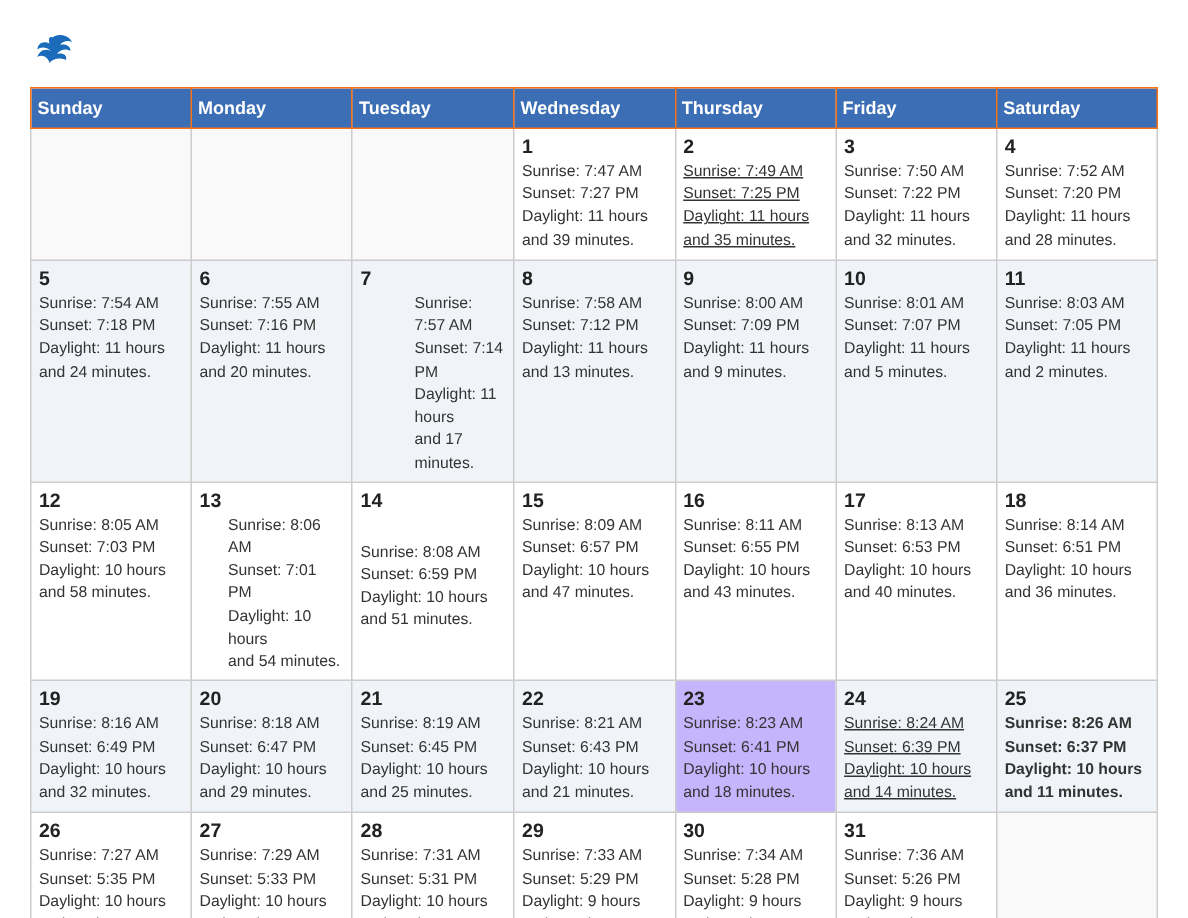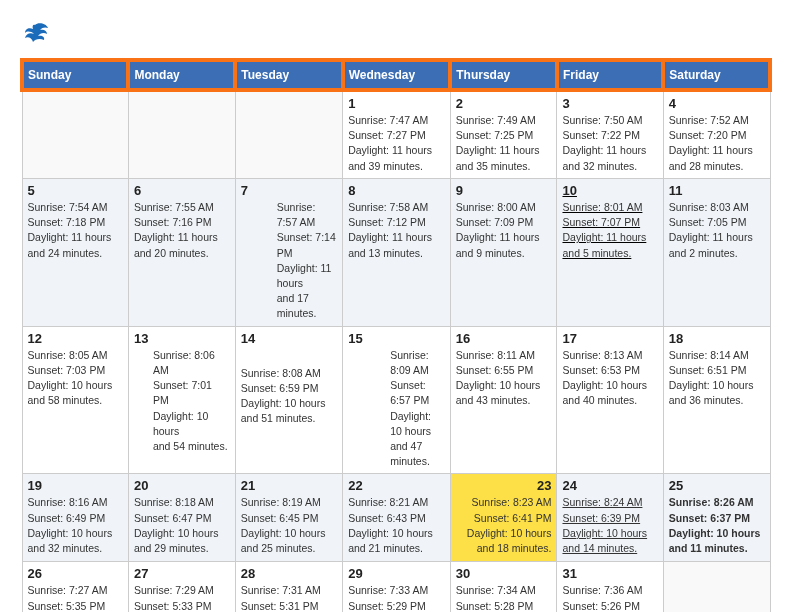--- a/index.html
+++ b/index.html
@@ -33,21 +33,21 @@
       border-collapse: collapse;
       font-size: 11px;
     }
     .calendar th {
       background-color: #3b6eb5;
       color: white;
       padding: 6px 4px;
       text-align: left;
       font-weight: bold;
       font-size: 12px;
-      border: 4px solid #f97316;
+      border: 1px solid #f97316;
     }
     .calendar td {
       border: 1px solid #ccc;
       vertical-align: top;
       padding: 4px 5px;
       width: 108px;
       height: 88px;
       background: #fff;
     }
     .calendar tr:nth-child(even) td {
@@ -120,21 +120,21 @@
         <td class="empty-cell"></td>
         <td>
           <div class="day-number">1</div>
           <div class="day-info" style="white-space: pre-line;">Sunrise: 7:47 AM
 Sunset: 7:27 PM
 Daylight: 11 hours
 and 39 minutes.</div>
         </td>
         <td>
           <div class="day-number">2</div>
-          <div class="day-info" style="white-space: pre-line;">Sunrise: 7:49 AM
+          <div class="day-info" style="white-space: pre-line; text-decoration: underline;">Sunrise: 7:49 AM
 Sunset: 7:25 PM
 Daylight: 11 hours
 and 35 minutes.</div>
         </td>
         <td>
           <div class="day-number">3</div>
           <div class="day-info" style="white-space: pre-line;">Sunrise: 7:50 AM
 Sunset: 7:22 PM
 Daylight: 11 hours
 and 32 minutes.</div>
@@ -176,21 +176,21 @@
 Daylight: 11 hours
 and 13 minutes.</div>
         </td>
         <td style="background: rgb(240, 244, 248);">
           <div class="day-number">9</div>
           <div class="day-info" style="white-space: pre-line;">Sunrise: 8:00 AM
 Sunset: 7:09 PM
 Daylight: 11 hours
 and 9 minutes.</div>
         </td>
-        <td style="background: rgb(240, 244, 248); text-decoration: underline;">
+        <td style="background: rgb(240, 244, 248);">
           <div class="day-number">10</div>
           <div class="day-info" style="white-space: pre-line;">Sunrise: 8:01 AM
 Sunset: 7:07 PM
 Daylight: 11 hours
 and 5 minutes.</div>
         </td>
         <td style="background: rgb(240, 244, 248);">
           <div class="day-number">11</div>
           <div class="day-info" style="white-space: pre-line;">Sunrise: 8:03 AM
 Sunset: 7:05 PM
@@ -215,21 +215,21 @@
         </td>
         <td>
           <div class="day-number">14</div>
           <div class="day-info" style="white-space: pre-line; margin-top: 20px;">Sunrise: 8:08 AM
 Sunset: 6:59 PM
 Daylight: 10 hours
 and 51 minutes.</div>
         </td>
         <td>
           <div class="day-number">15</div>
-          <div class="day-info" style="white-space: pre-line; margin-left: 42px;">Sunrise: 8:09 AM
+          <div class="day-info" style="white-space: pre-line;">Sunrise: 8:09 AM
 Sunset: 6:57 PM
 Daylight: 10 hours
 and 47 minutes.</div>
         </td>
         <td>
           <div class="day-number">16</div>
           <div class="day-info" style="white-space: pre-line;">Sunrise: 8:11 AM
 Sunset: 6:55 PM
 Daylight: 10 hours
 and 43 minutes.</div>
@@ -271,21 +271,21 @@
 Daylight: 10 hours
 and 25 minutes.</div>
         </td>
         <td style="background: rgb(240, 244, 248);">
           <div class="day-number">22</div>
           <div class="day-info" style="white-space: pre-line;">Sunrise: 8:21 AM
 Sunset: 6:43 PM
 Daylight: 10 hours
 and 21 minutes.</div>
         </td>
-        <td style="background: #fde047; text-align: right;">
+        <td style="background: #c4b5fd;">
           <div class="day-number">23</div>
           <div class="day-info" style="white-space: pre-line;">Sunrise: 8:23 AM
 Sunset: 6:41 PM
 Daylight: 10 hours
 and 18 minutes.</div>
         </td>
         <td style="background: rgb(240, 244, 248);">
           <div class="day-number">24</div>
           <div class="day-info" style="white-space: pre-line; text-decoration: underline;">Sunrise: 8:24 AM
 Sunset: 6:39 PM

